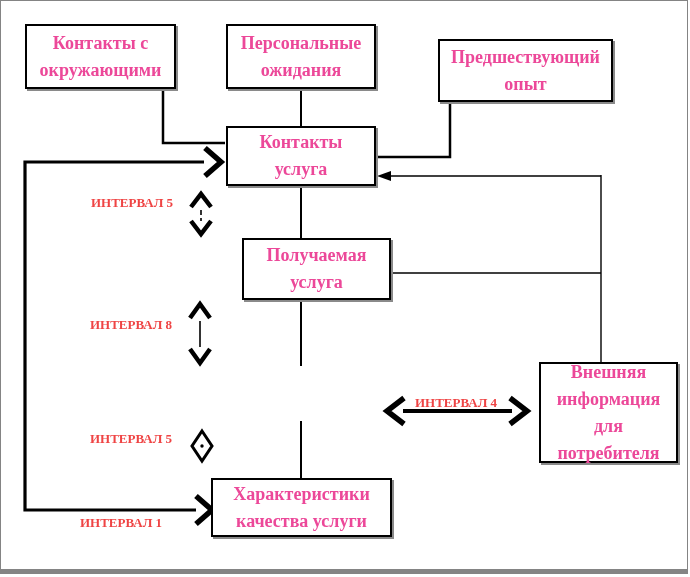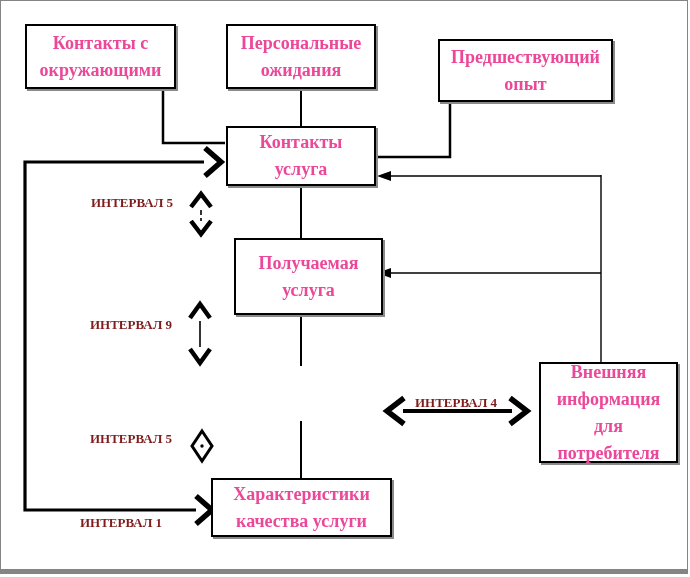--- a/index.html
+++ b/index.html
@@ -17,26 +17,26 @@
     position:absolute; background:#ffffff; border:2px solid #000000;
     box-shadow:2px 2px 0 #8a8a8a; box-sizing:border-box;
     display:flex; align-items:center; justify-content:center;
     text-align:center; font-weight:bold; font-size:18px; line-height:1.5;
     color:#ec4899; padding:2px 10px;
   }
   .box-contacts        { left:25px;  top:24px;  width:151px; height:65px; }
   .box-personal        { left:226px; top:24px;  width:150px; height:65px;justify-content:flex-end; }
   .box-prior           { left:438px; top:39px;  width:175px; height:63px; }
   .box-expected        { left:226px; top:126px; width:150px; height:60px; }
-  .box-received        { left:234px; top:238px; width:149px; height:77px; }
+  .box-received        { left:242px; top:238px; width:149px; height:62px; }
   .box-delivered       { left:225px; top:365px; width:152px; height:57px; }
   .box-characteristics { left:211px; top:478px; width:181px; height:59px; }
   .box-external        { left:539px; top:362px; width:139px; height:101px; }
   .gap-label {
-    position:absolute; font-weight:bold; font-size:13px; color:#7f1d1d;
+    position:absolute; font-weight:bold; font-size:13px; color:#ef4444;
     text-align:center; white-space:nowrap;
   }
   .lbl-i5 { left:78px;  top:195px; width:108px; }
   .lbl-i3 { left:78px;  top:317px; width:106px; }
   .lbl-i2 { left:78px;  top:431px; width:106px; }
   .lbl-i1 { left:62px;  top:515px; width:118px; }
   .lbl-i4 { left:404px; top:367px; width:104px;margin-top:28px; }
 </style>
 </head>
 <body>
@@ -96,18 +96,18 @@
     <span>Получаемая услуга</span>
   </div>
   <div class="box box-characteristics">
     <span>Характеристики качества услуги</span>
   </div>
   <div class="box box-external">
     <span>Внешняя информация для потребителя</span>
   </div>
 
   <div class="gap-label lbl-i5">ИНТЕРВАЛ 5</div>
-  <div class="gap-label lbl-i3">ИНТЕРВАЛ 9</div>
+  <div class="gap-label lbl-i3">ИНТЕРВАЛ 8</div>
   <div class="gap-label lbl-i2">ИНТЕРВАЛ 5</div>
   <div class="gap-label lbl-i1">ИНТЕРВАЛ 1</div>
   <div class="gap-label lbl-i4">ИНТЕРВАЛ 4</div>
 
 </div>
 
 </body></html>

